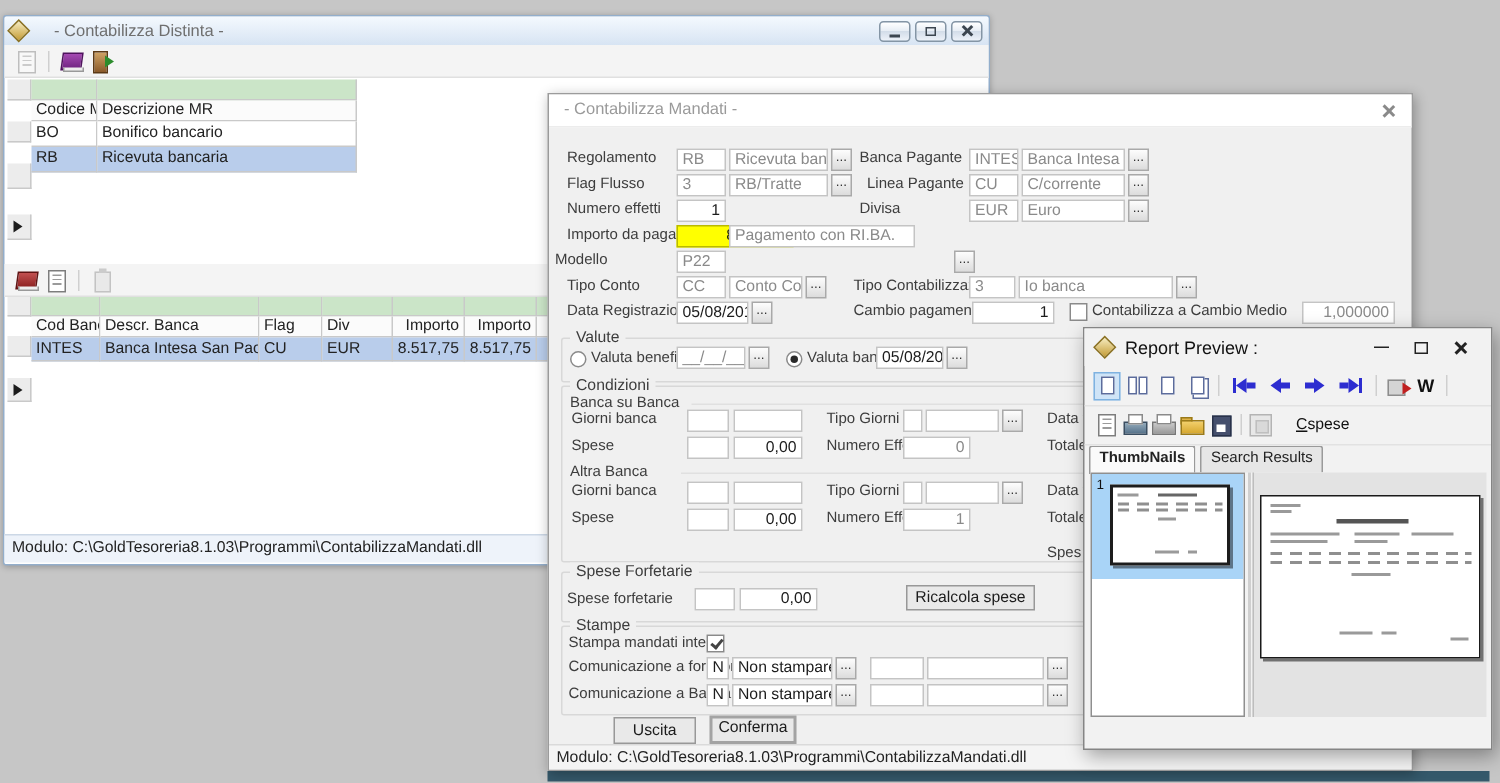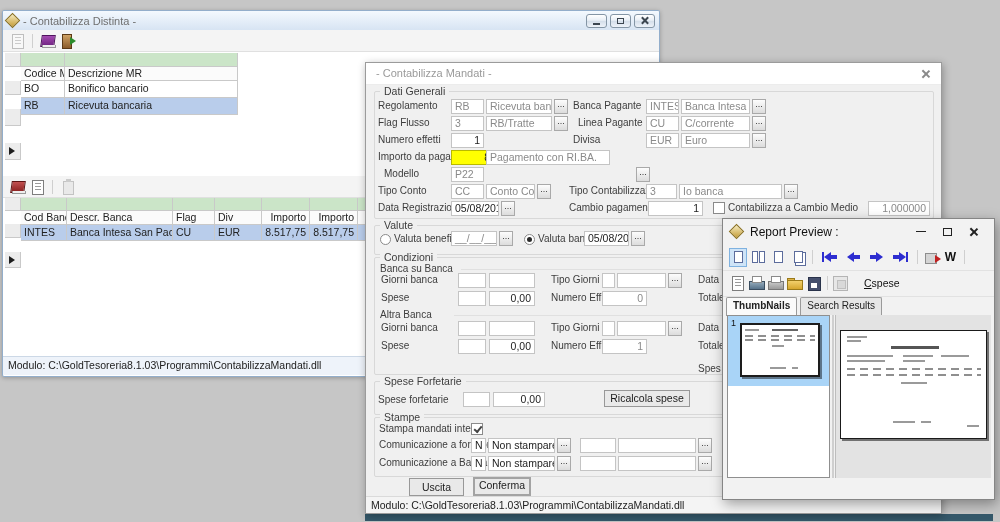--- a/index.html
+++ b/index.html
@@ -24,21 +24,21 @@
   .rd{position:absolute;width:11px;height:11px;border:1px solid #8a8a8a;border-radius:50%;background:#fff;box-sizing:border-box}
   .rd.on::after{content:"";position:absolute;left:2px;top:2px;width:5px;height:5px;border-radius:50%;background:#2a2a2a}
   .pbtn{position:absolute;background:#e9e9e9;border:1px solid #989898;font-size:10.5px;color:#1c1c1c;
         text-align:center;box-sizing:border-box;cursor:pointer}
   .vsep{width:1px;height:14px;background:#cfcfcf;margin:0 3px;flex:none}
   
   #w1{left:2px;top:10px;width:656px;height:365px;background:#fff;border:1px solid #93aecb;
       border-radius:2px;box-shadow:0 1px 4px rgba(0,0,0,.25)}
   #w1 .tbar{position:absolute;left:0;top:0;right:0;height:19px;border-radius:2px 2px 0 0;
       background:linear-gradient(#f4f9fe,#d7e4f3);border-bottom:1px solid #c2d3e6;display:flex;align-items:center;padding:0 4px}
-  #w1 .tbar .ttl{flex:1;font-size:11px;color:#6f6f6f;margin-left:5px;white-space:nowrap}
+  #w1 .tbar .ttl{flex:1;font-size:11px;color:#6f6f6f;margin-left:18px;white-space:nowrap}
   .cb{width:21px;height:14px;border:1px solid #8495a5;border-radius:3px;margin-left:3px;flex:none;
       background:linear-gradient(#ffffff,#e8eef5 45%,#d3dde9 50%,#edf2f9);display:flex;align-items:center;justify-content:center;box-sizing:border-box;cursor:pointer}
   .gl-min{width:7px;height:2px;background:#3c4650;margin-top:6px}
   .gl-max{width:7px;height:6px;border:1px solid #3c4650;box-sizing:border-box}
   .gl-x{position:relative;width:9px;height:9px}
   .gl-x::before,.gl-x::after{content:"";position:absolute;left:4px;top:0;width:2px;height:9px;background:#3c4650}
   .gl-x::before{transform:rotate(45deg)}.gl-x::after{transform:rotate(-45deg)}
   .tb{position:absolute;left:0;right:0;height:21px;background:#f4f4f4;border-bottom:1px solid #e0e0e0;
       display:flex;align-items:center;padding-left:6px;gap:3px}
   
@@ -208,23 +208,20 @@
 </div>
 
 <div class="ab" style="left:365px;top:514px;width:628px;height:7px;background:#35596b"></div>
 
 <div id="w2" class="ab">
   <div class="w2t">
     <span class="ttl">- Contabilizza Mandati -</span>
     <span class="xgray" style="right:10px;top:6px;position:absolute"></span>
   </div>
 
-  <div class="grp" style="left:8px;top:28px;width:558px;height:126px">
-    <span class="cap">Dati Generali</span>
-  </div>
 
   <span class="lb" style="left:12px;top:36px">Regolamento</span>
   <div class="bx" style="left:85px;top:36px;width:33px">RB</div>
   <div class="bx" style="left:120px;top:36px;width:66px">Ricevuta bancaria</div>
   <div class="dots" style="left:188px;top:36px">...</div>
   <span class="lb" style="left:207px;top:36px">Banca Pagante</span>
   <div class="bx" style="left:280px;top:36px;width:33px">INTES</div>
   <div class="bx" style="left:315px;top:36px;width:69px">Banca Intesa San Pa</div>
   <div class="dots" style="left:386px;top:36px">...</div>
 
@@ -240,21 +237,21 @@
   <span class="lb" style="left:12px;top:70px">Numero effetti</span>
   <div class="bx num dark" style="left:85px;top:70px;width:33px">1</div>
   <span class="lb" style="left:207px;top:70px">Divisa</span>
   <div class="bx" style="left:280px;top:70px;width:33px">EUR</div>
   <div class="bx" style="left:315px;top:70px;width:69px">Euro</div>
   <div class="dots" style="left:386px;top:70px">...</div>
 
   <span class="lb" style="left:12px;top:87px">Importo da pagare</span>
   <div class="bx yellow" style="left:85px;top:87px;width:78px">8.517,75</div>
 
-  <span class="lb" style="left:18px;top:104px">Modello</span>
+  <span class="lb" style="left:4px;top:104px">Modello</span>
   <div class="bx" style="left:85px;top:104px;width:33px">P22</div>
   <div class="bx" style="left:120px;top:87px;width:124px">Pagamento con RI.BA.</div>
   <div class="dots" style="left:270px;top:104px">...</div>
 
   <span class="lb" style="left:12px;top:121px">Tipo Conto</span>
   <div class="bx" style="left:85px;top:121px;width:33px">CC</div>
   <div class="bx" style="left:120px;top:121px;width:49px">Conto Corrente</div>
   <div class="dots" style="left:171px;top:121px">...</div>
   <span class="lb" style="left:203px;top:121px">Tipo Contabilizzazione</span>
   <div class="bx" style="left:280px;top:121px;width:31px">3</div>

